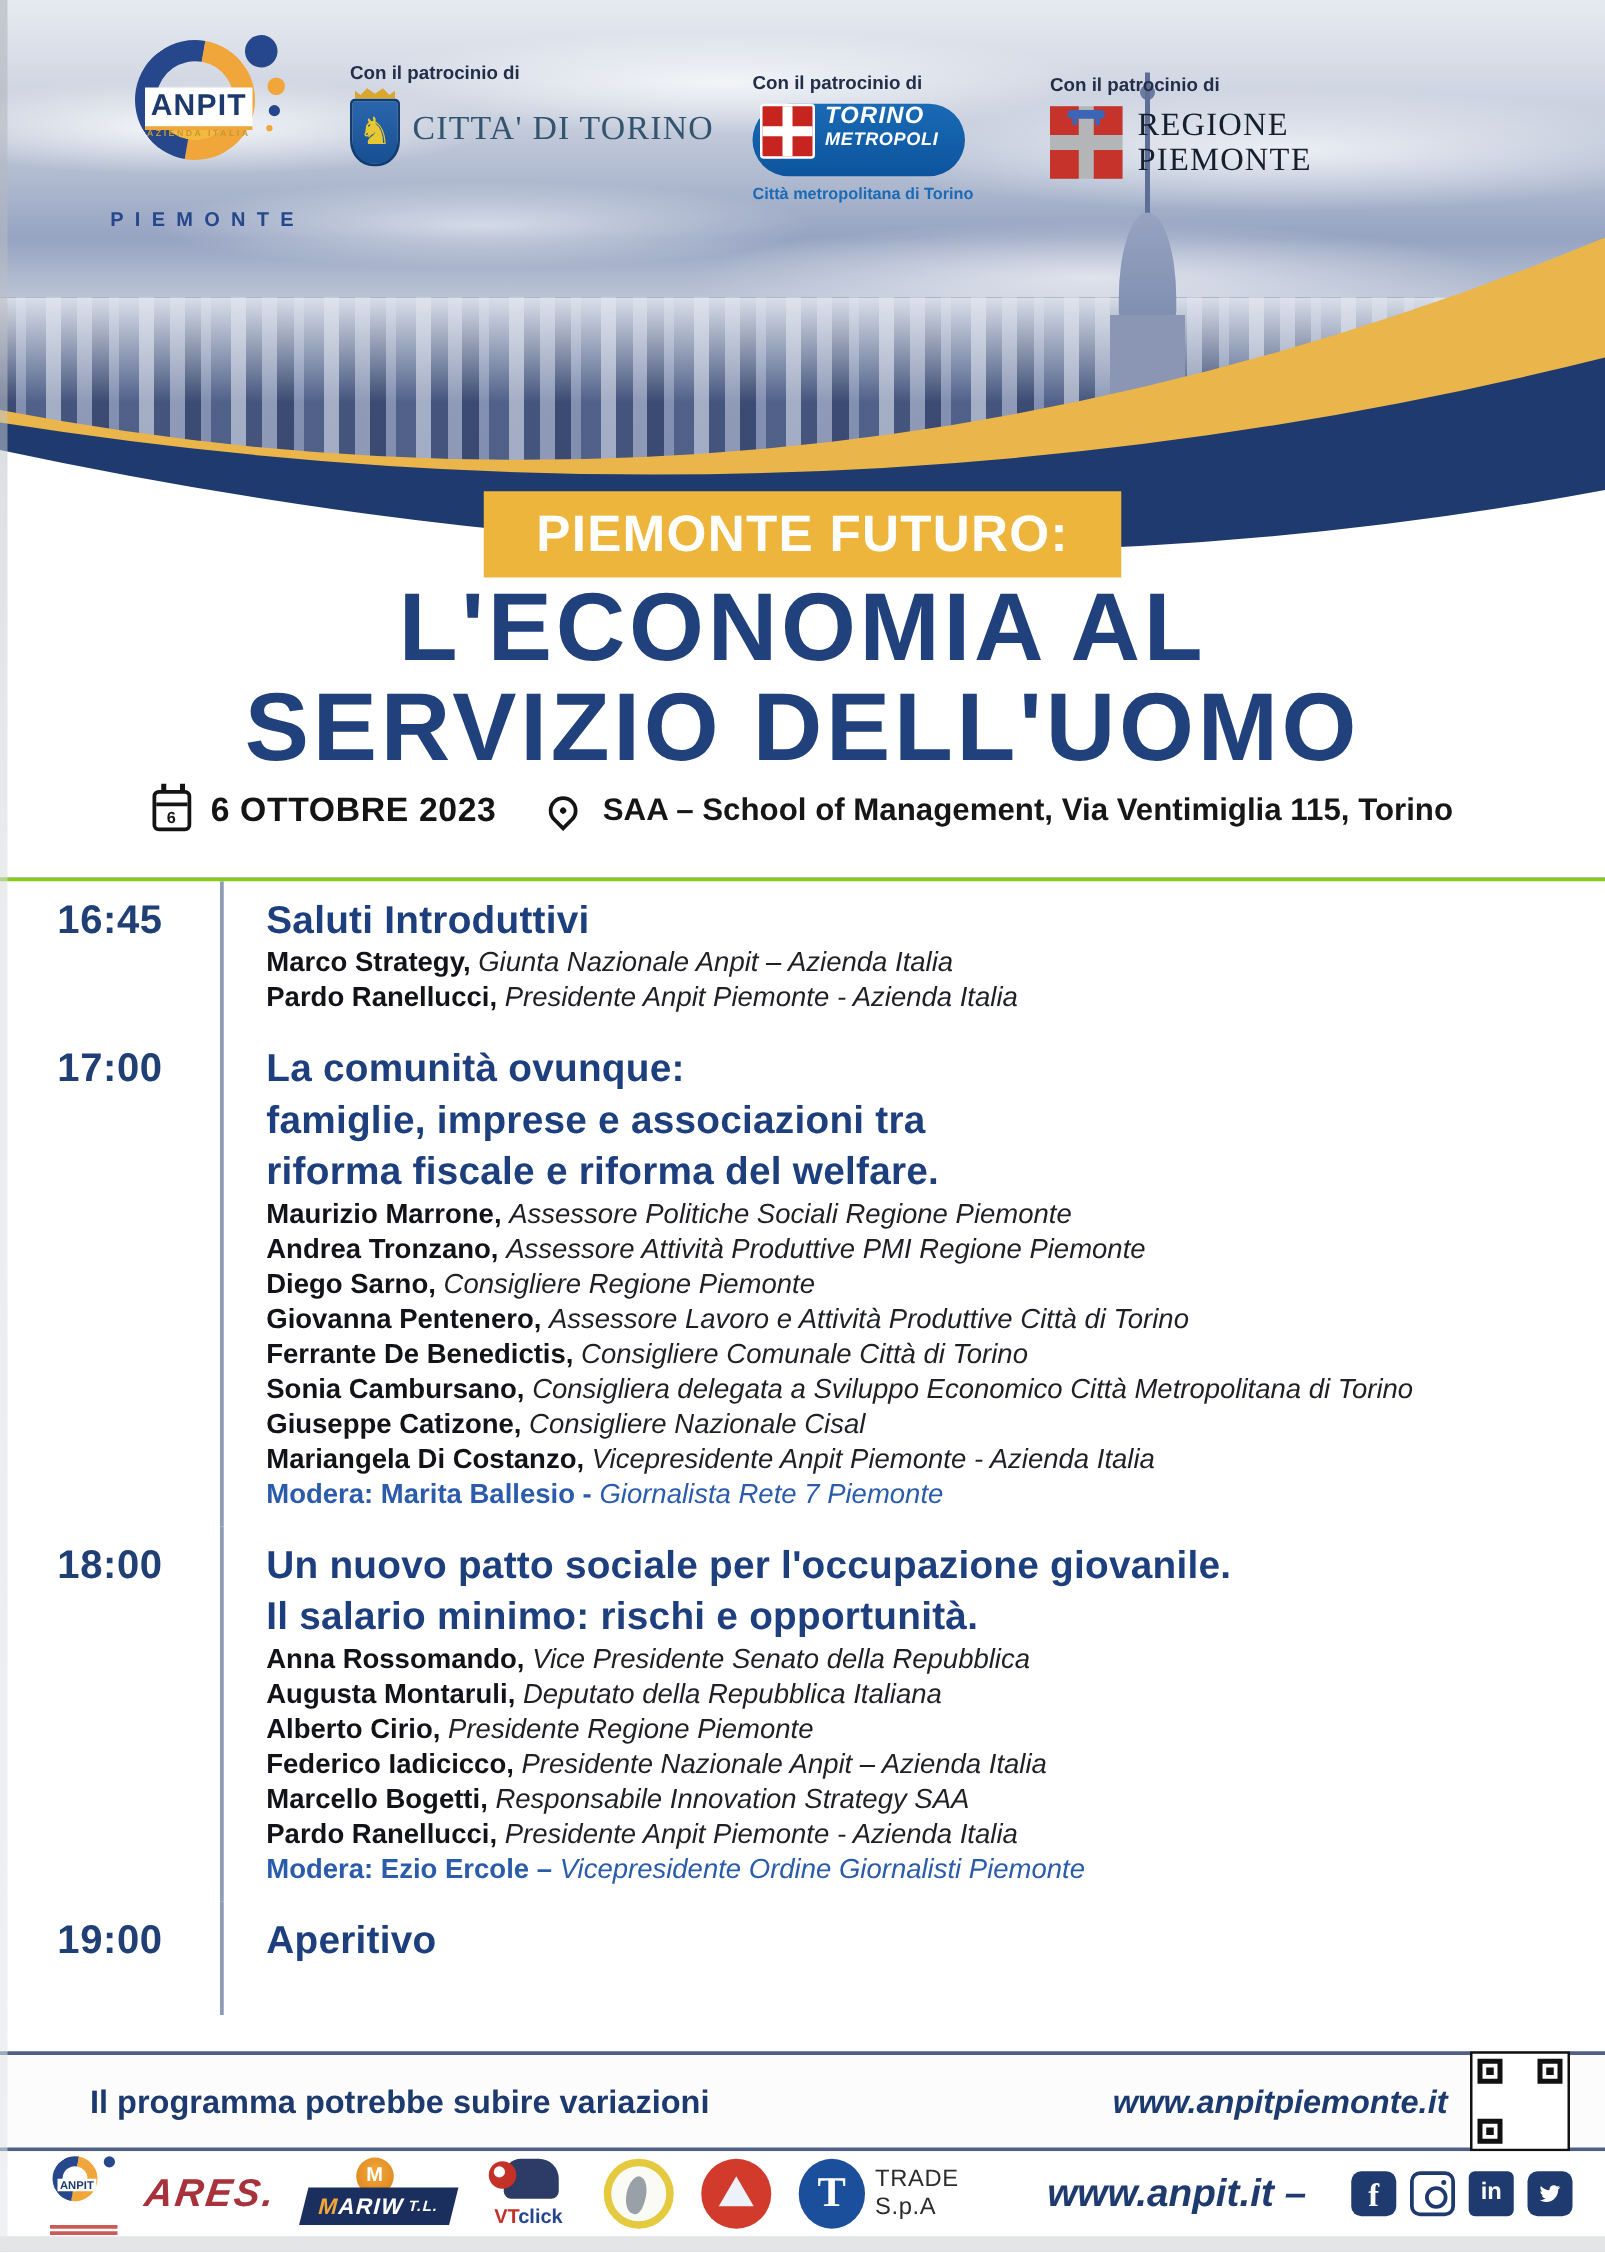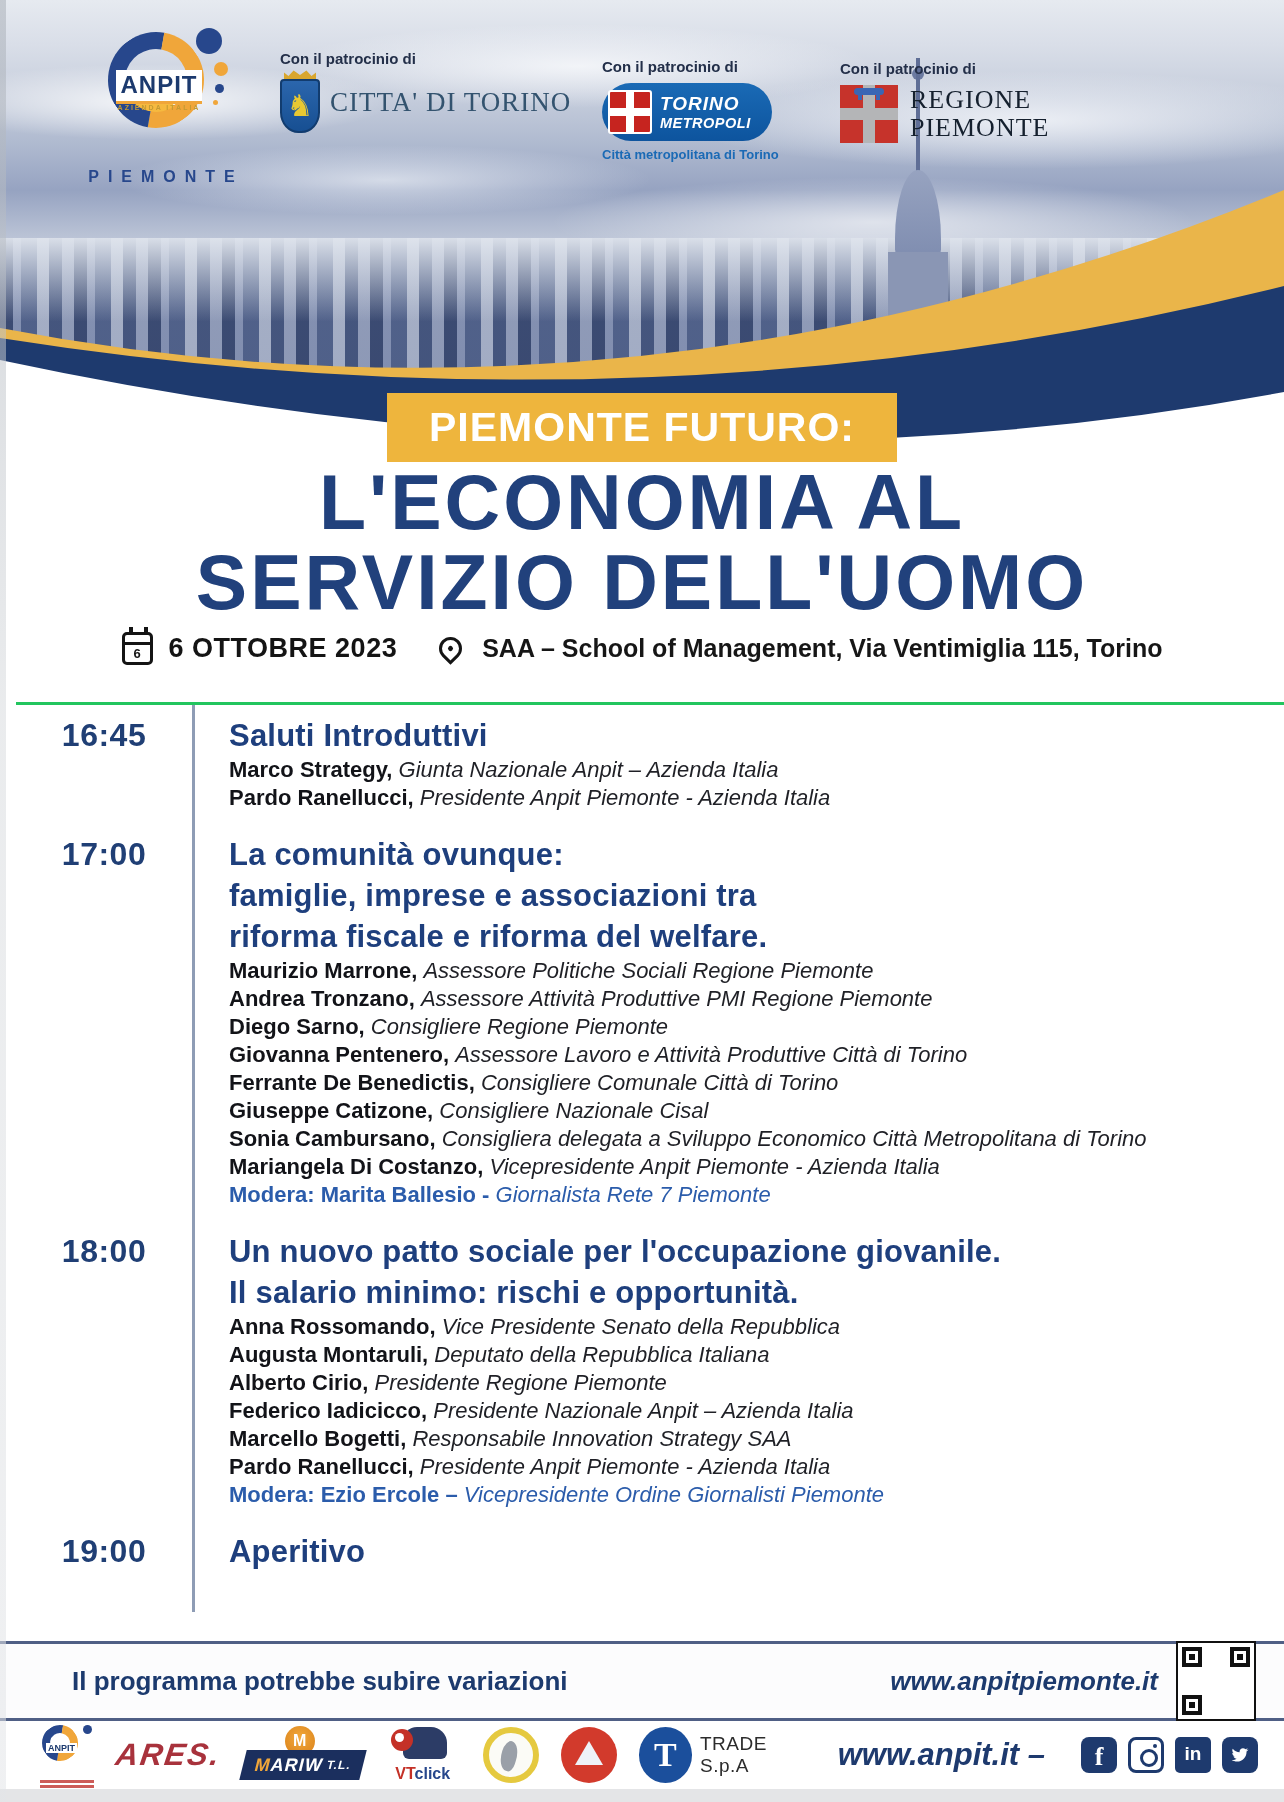--- a/index.html
+++ b/index.html
@@ -67,21 +67,21 @@
   .pat-torino .row { display:flex; align-items:flex-start; gap:10px; }
   .shield-to { position:relative; width:40px; height:56px; margin-top:2px; }
   .crown { position:absolute; left:4px; top:-8px; width:32px; height:10px; background:#d9a62e;
     clip-path:polygon(0 100%,0 35%,14% 70%,30% 15%,50% 60%,70% 15%,86% 70%,100% 35%,100% 100%); }
   .shield-to .field { position:absolute; left:0; top:2px; width:40px; height:54px; background:linear-gradient(180deg,#2b66ad,#174f92);
     border:2px solid #123c6f; border-radius:4px 4px 46% 46% / 4px 4px 38% 38%; display:flex; align-items:center; justify-content:center; }
   .bull { font-size:30px; color:#e8c832; line-height:1; font-family:"DejaVu Sans",sans-serif; }
   .cdt-text { font-family:"Liberation Serif", serif; font-size:27px; letter-spacing:1px; color:#33536f; margin-top:12px; white-space:nowrap; }
 
   .pat-metropoli { left:602px; top:58px; }
-  .tm-pill { display:flex; align-items:center; gap:8px; width:170px; height:58px; border-radius:29px;
+  .tm-pill { display:flex; align-items:flex-start; gap:8px; width:170px; height:58px; border-radius:29px;
     background:linear-gradient(180deg,#1a6ab5,#0d549e); padding-left:6px; }
   .shield-tm { position:relative; width:44px; height:44px; background:#c6241f; border:2px solid #fff; border-radius:3px; flex:0 0 44px;
     background-image:linear-gradient(#fff,#fff),linear-gradient(#fff,#fff),linear-gradient(#c6241f,#c6241f);
     background-size:8px 100%,100% 8px,100% 100%; background-position:center,center,center; background-repeat:no-repeat; }
   .tm-words { color:#fff; font-style:italic; line-height:1; }
   .tm-l1 { font-size:19px; font-weight:800; letter-spacing:1px; }
   .tm-l2 { font-size:14.5px; font-weight:800; letter-spacing:.5px; margin-top:3px; }
   .tm-caption { margin-top:6px; font-size:13px; font-weight:700; color:#1a6ab5; }
 
   .pat-regione { left:840px; top:60px; }
@@ -104,21 +104,21 @@
   .cal { position:relative; width:31px; height:33px; border:3px solid #141414; border-radius:5px; }
   .cal::before { content:""; position:absolute; left:4px; top:-8px; width:4px; height:7px; background:#141414; box-shadow:15px 0 0 #141414; }
   .cal::after { content:""; position:absolute; left:0; right:0; top:7px; height:3px; background:#141414; }
   .cal-day { position:absolute; left:0; right:0; top:11px; text-align:center; font-size:13px; font-weight:700; color:#141414; }
   .date-text { font-size:27px; font-weight:700; color:#141414; letter-spacing:.5px; margin-right:26px; }
   .pin { position:relative; width:23px; height:23px; border:3px solid #141414; border-radius:50% 50% 50% 0; transform:rotate(-45deg); margin-right:4px; }
   .pin::after { content:""; position:absolute; left:6px; top:6px; width:5px; height:5px; border-radius:50%; background:#141414; }
   .venue-text { font-size:25px; font-weight:600; color:#161616; }
 
   
-  .schedule { position:relative; height:919px; overflow:hidden; border-top:3px solid #22c55e;margin-left:16px; }
+  .schedule { position:relative; height:919px; overflow:hidden; border-top:3px solid #84cc16; }
   .session { display:flex; }
   .time { flex:0 0 176px; text-align:center; font-size:32px; font-weight:800; color:#203f75; padding-top:12px; letter-spacing:.5px; }
   .content { flex:1; border-left:3px solid #8e9cb5; padding:10px 16px 12px 34px; }
   .stitle { font-size:31px; font-weight:800; color:#1e3f7d; line-height:41px; letter-spacing:.2px; }
   .sp { font-size:22px; line-height:28px; color:#17181c; white-space:nowrap; }
   .sp b { font-weight:700; color:#121318; }
   .sp i { font-style:italic; color:#1f2026; font-weight:400; }
   .mod { font-size:22px; line-height:28px; color:#2b5cab; font-weight:800; white-space:nowrap; }
   .mod i { font-weight:400; font-style:italic; }
   .session:last-child .content { padding-bottom:40px; }
@@ -298,22 +298,22 @@
       <div class="time">17:00</div>
       <div class="content">
         <div class="stitle">La comunità ovunque:</div>
         <div class="stitle">famiglie, imprese e associazioni tra</div>
         <div class="stitle">riforma fiscale e riforma del welfare.</div>
         <div class="sp"><b>Maurizio Marrone,</b> <i>Assessore Politiche Sociali Regione Piemonte</i></div>
         <div class="sp"><b>Andrea Tronzano,</b> <i>Assessore Attività Produttive PMI Regione Piemonte</i></div>
         <div class="sp"><b>Diego Sarno,</b> <i>Consigliere Regione Piemonte</i></div>
         <div class="sp"><b>Giovanna Pentenero,</b> <i>Assessore Lavoro e Attività Produttive Città di Torino</i></div>
         <div class="sp"><b>Ferrante De Benedictis,</b> <i>Consigliere Comunale Città di Torino</i></div>
+        <div class="sp"><b>Sonia Cambursano,</b> <i>Consigliera delegata a Sviluppo Economico Città Metropolitana di Torino</i></div>
         <div class="sp"><b>Giuseppe Catizone,</b> <i>Consigliere Nazionale Cisal</i></div>
-        <div class="sp"><b>Sonia Cambursano,</b> <i>Consigliera delegata a Sviluppo Economico Città Metropolitana di Torino</i></div>
         <div class="sp"><b>Mariangela Di Costanzo,</b> <i>Vicepresidente Anpit Piemonte - Azienda Italia</i></div>
         <div class="mod"><span>Modera: Marita Ballesio -</span> <i>Giornalista Rete 7 Piemonte</i></div>
       </div>
     </div>
 
     <div class="session">
       <div class="time">18:00</div>
       <div class="content">
         <div class="stitle">Un nuovo patto sociale per l'occupazione giovanile.</div>
         <div class="stitle">Il salario minimo: rischi e opportunità.</div>

